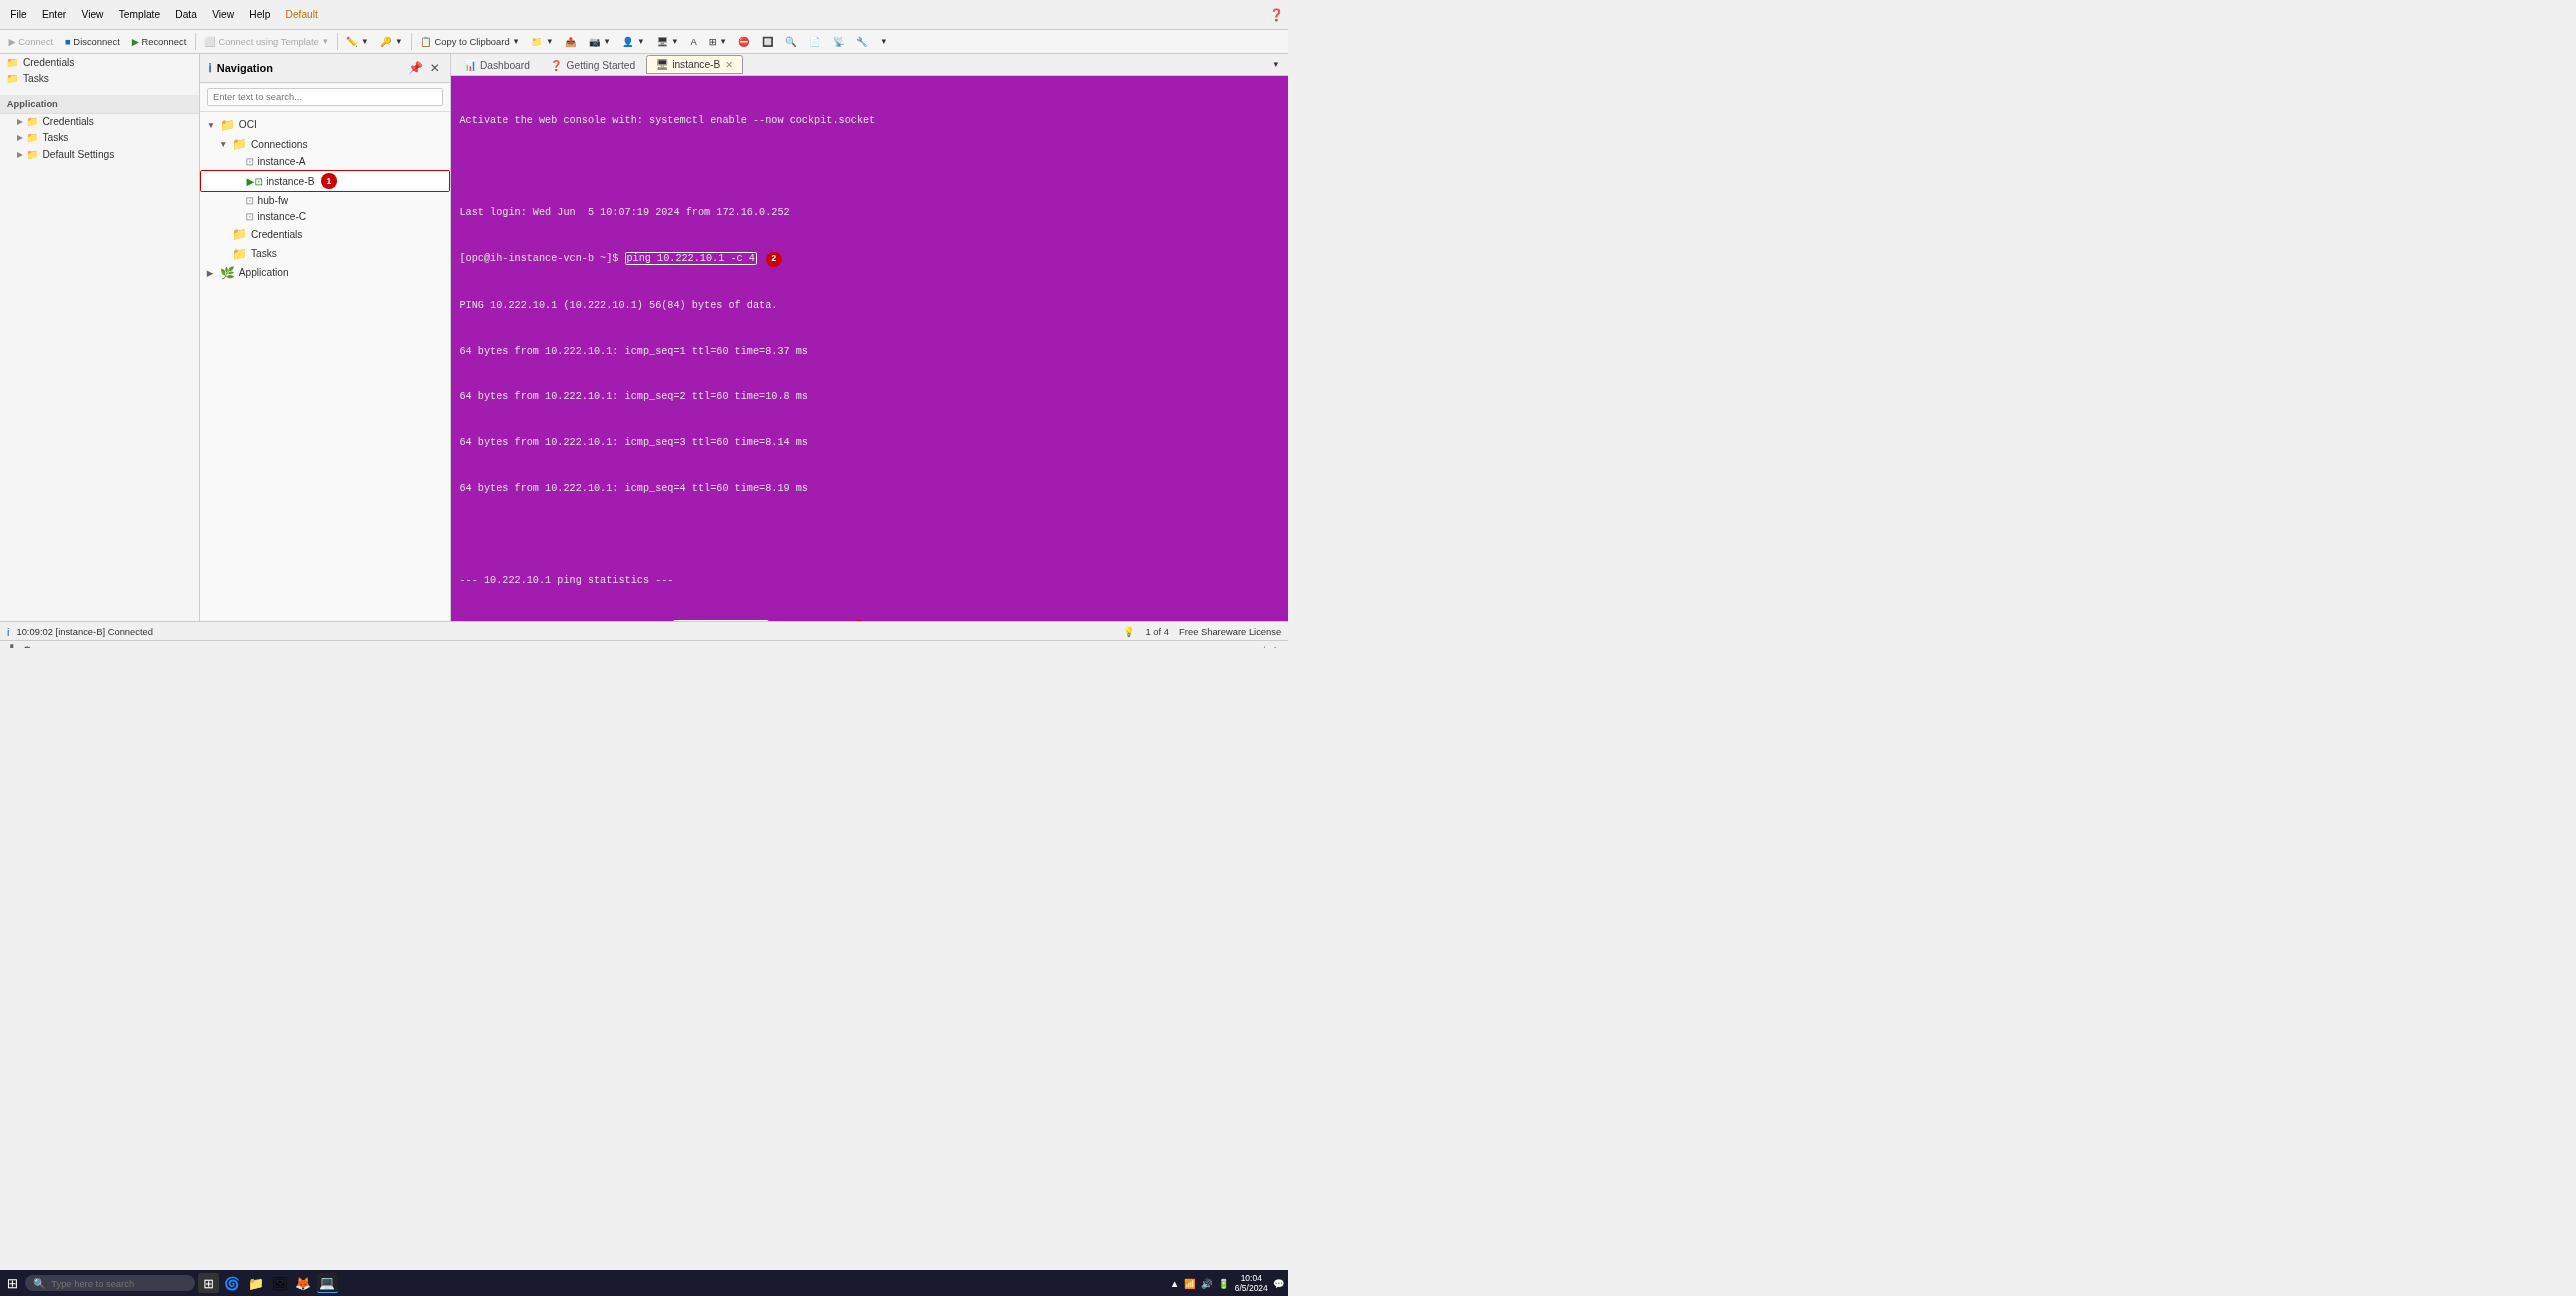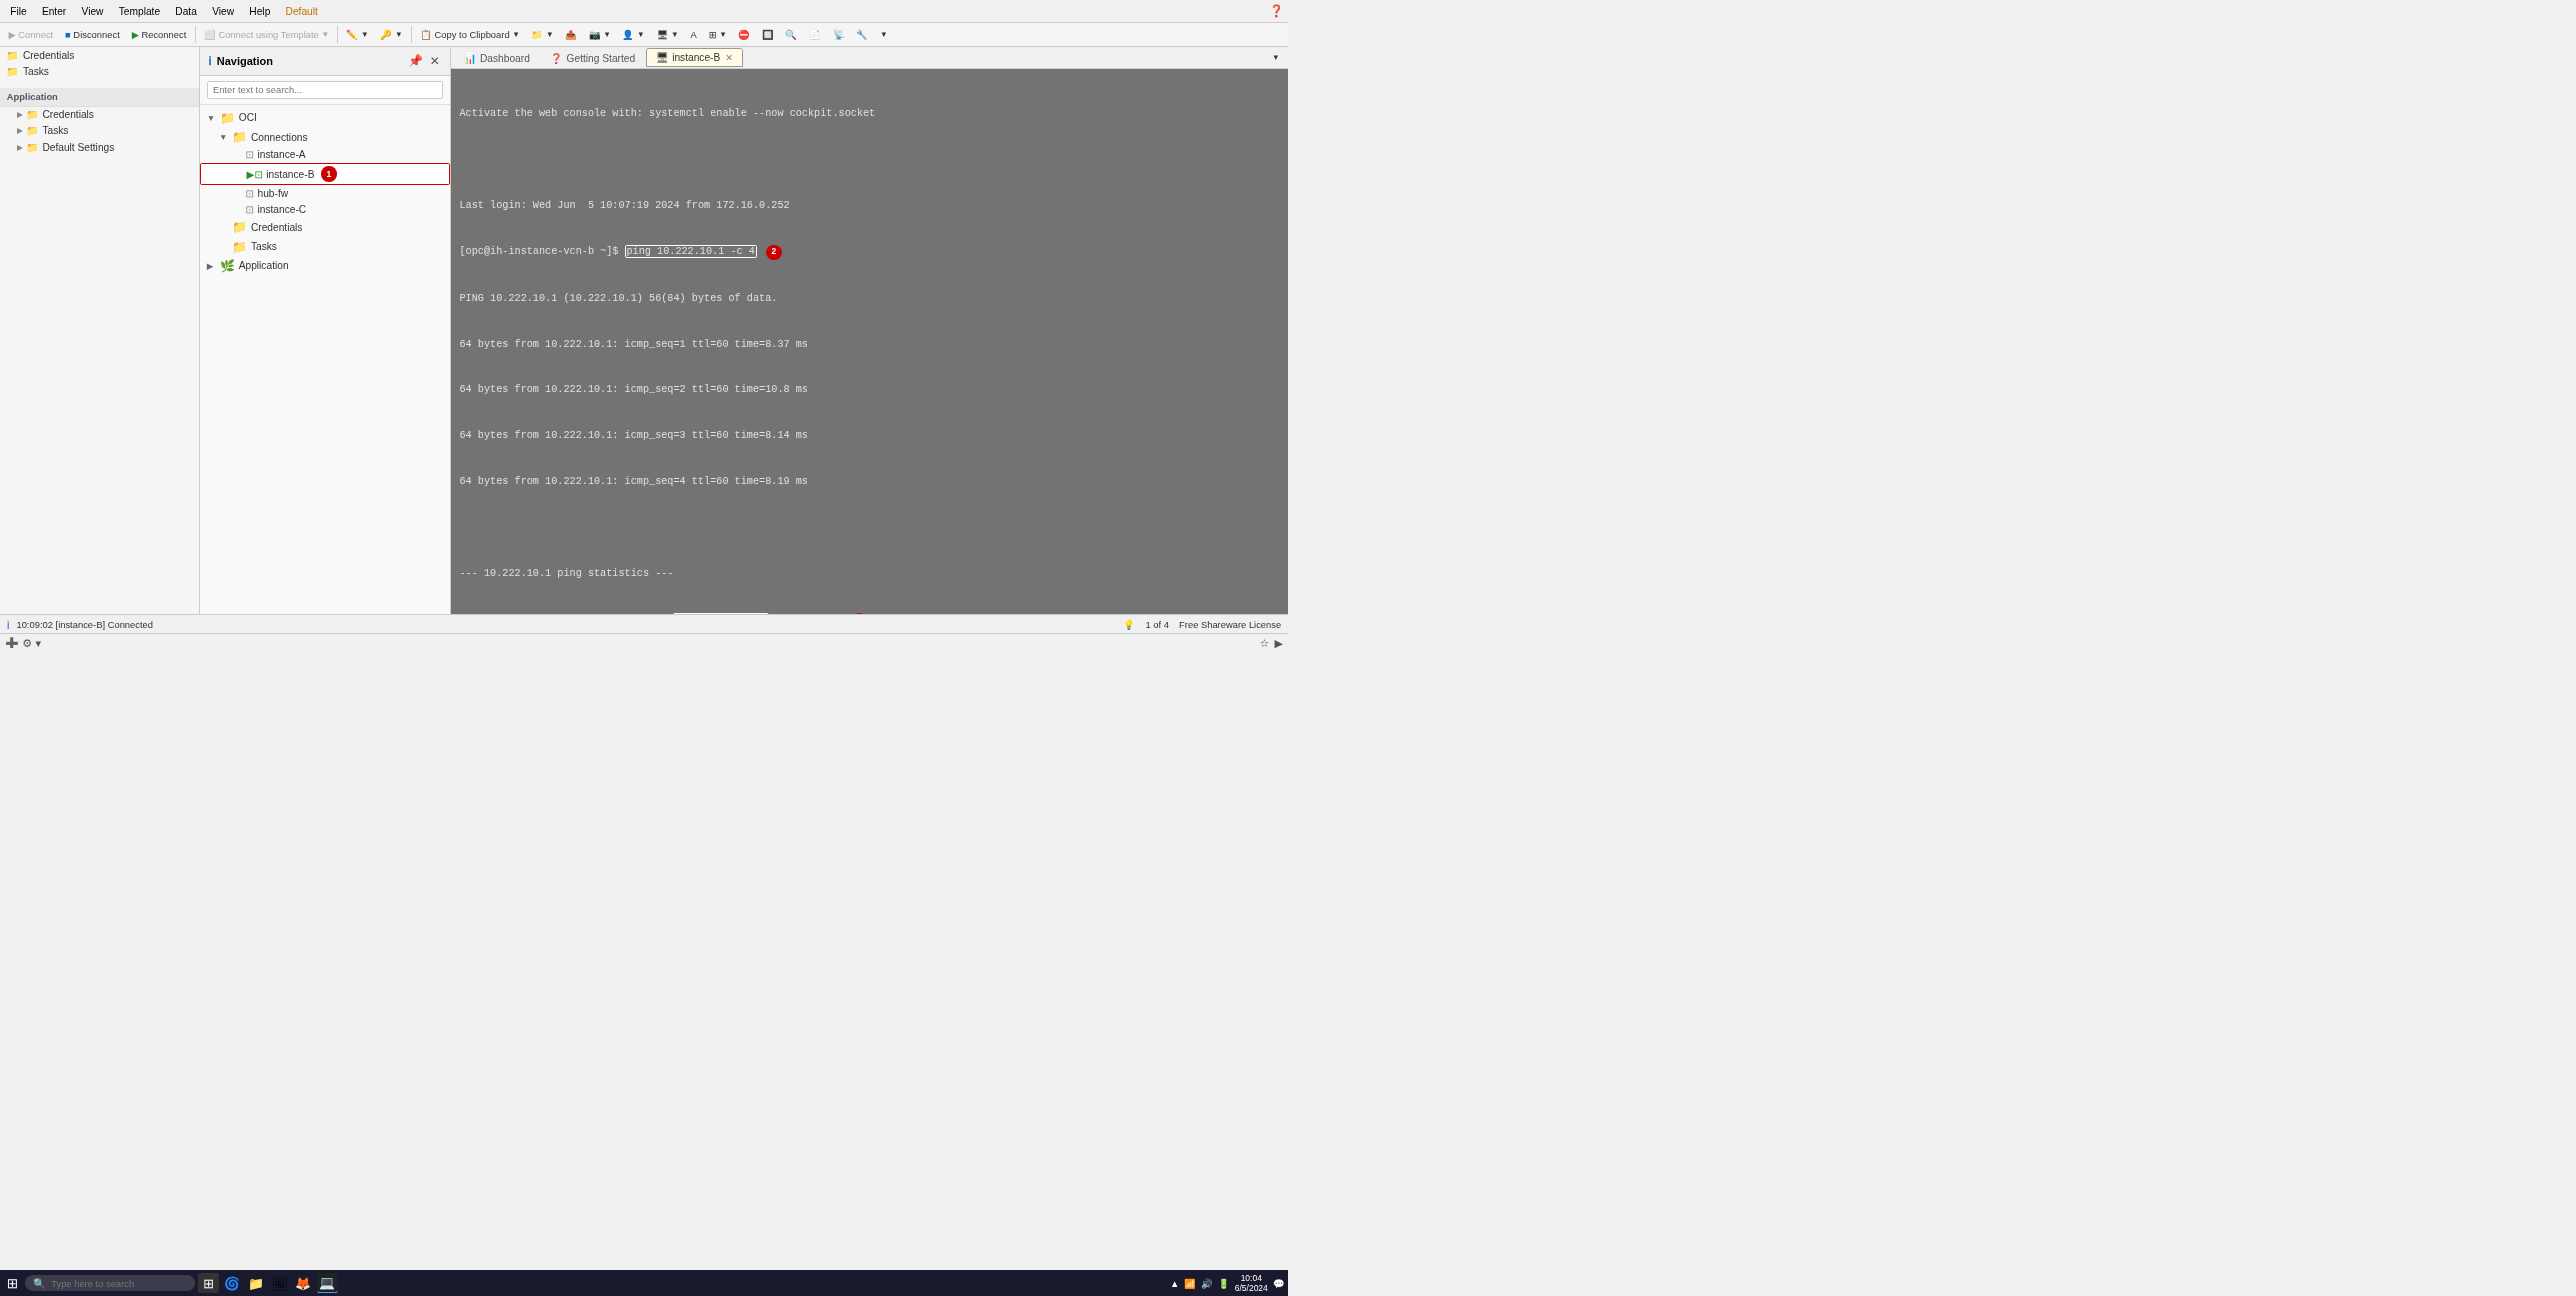--- a/index.html
+++ b/index.html
@@ -1,20 +1,20 @@
 <!DOCTYPE html>
 <html style="font-size:13.6px"><head>
   <meta charset="utf-8">
   <style>
     * { margin: 0; padding: 0; box-sizing: border-box; }
     body { font-family: 'Segoe UI', Arial, sans-serif; font-size: 10.2px; background: #f0f0f0; width: 1288px; height: 648px; overflow: hidden; }
 
     
     .menu-bar {
-      display: flex; align-items: center; height: 23px; background: #f0f0f0;
+      display: flex; align-items: center; height: 30px; background: #f0f0f0;
       border-bottom: 0.9px solid #ccc; padding: 0 3.4px; gap: 1.7px;
     }
     .menu-item {
       padding: 1.7px 6.8px; font-size: 10.2px; cursor: pointer; color: #000;
     }
     .menu-item.active { color: #c07000; }
 
     
     .toolbar {
       display: flex; align-items: center; height: 24px; background: #f5f5f5;
@@ -102,21 +102,21 @@
     }
     .tab.active {
       background: #fffbe6; border-color: #ccc; border-bottom: 0.9px solid #fffbe6;
       color: #333;
     }
     .tab:not(.active) { color: #555; }
     .tab-close { font-size: 9.4px; color: #888; margin-left: 1.7px; }
 
     
     .terminal {
-      flex: 1; background: #737373; color: #e0e0e0; font-family: 'Courier New', monospace;
+      flex: 1; background: #a21caf; color: #e0e0e0; font-family: 'Courier New', monospace;
       font-size: 10.2px; padding: 6.8px 8.5px; overflow-y: auto; line-height: 1.5;
       white-space: pre-wrap; position: relative;
     }
     .terminal-highlight {
       display: inline; background: transparent; border: 1.3px solid #fff;
       border-radius: 1.7px; padding: 0 0.9px;
     }
 
     
     .status-bar {

